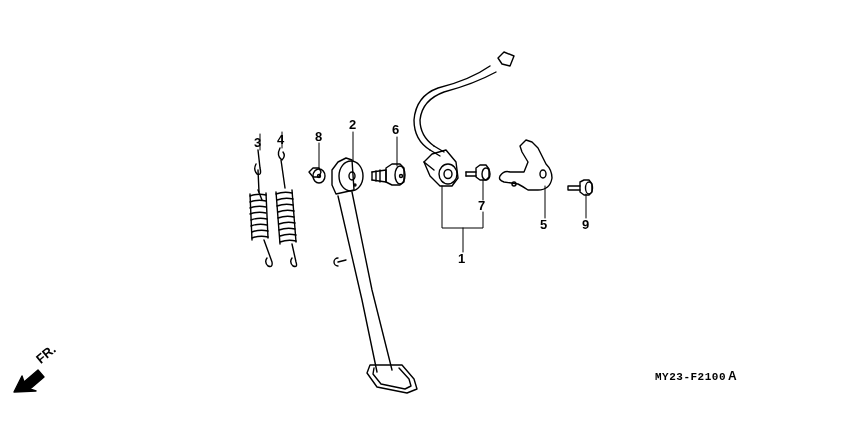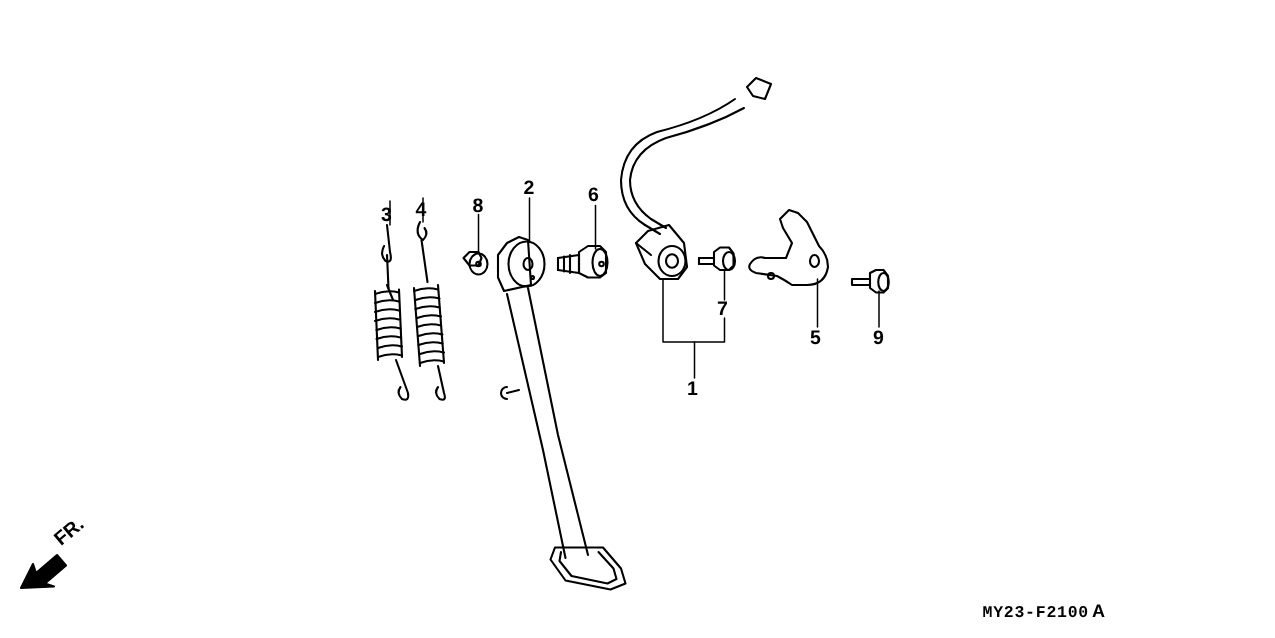--- a/index.html
+++ b/index.html
@@ -1,19 +1,19 @@
 <!DOCTYPE html>
 <html><head>
 <meta charset="utf-8">
 <style>
   html, body { margin:0; padding:0; background:#ffffff; }
   #canvas { position:relative; width:850px; height:425px; background:#fff; overflow:hidden; }
   svg { position:absolute; left:0; top:0; }
   .callout { position:absolute; font-family:"Liberation Sans", sans-serif; font-weight:bold; font-size:13px; color:#000; line-height:1; }
-  .code { position:absolute; left:655px; top:400px; font-family:"Liberation Mono", monospace; font-size:11px; font-weight:bold; color:#000; letter-spacing:0.5px; }
+  .code { position:absolute; left:655px; top:369px; font-family:"Liberation Mono", monospace; font-size:11px; font-weight:bold; color:#000; letter-spacing:0.5px; }
   .code .rev { font-family:"Liberation Sans", sans-serif; font-size:12px; margin-left:2px; }
   .fr { position:absolute; left:33px; top:355px; font-family:"Liberation Sans", sans-serif; font-weight:bold; font-size:13px; transform:rotate(-40deg); transform-origin:left top; }
 </style>
 </head>
 <body>
 
 <div id="canvas">
   <svg width="850" height="425" viewBox="0 0 850 425" fill="none" stroke="#000" stroke-width="1.4" stroke-linecap="round" stroke-linejoin="round">
 
     <g>

